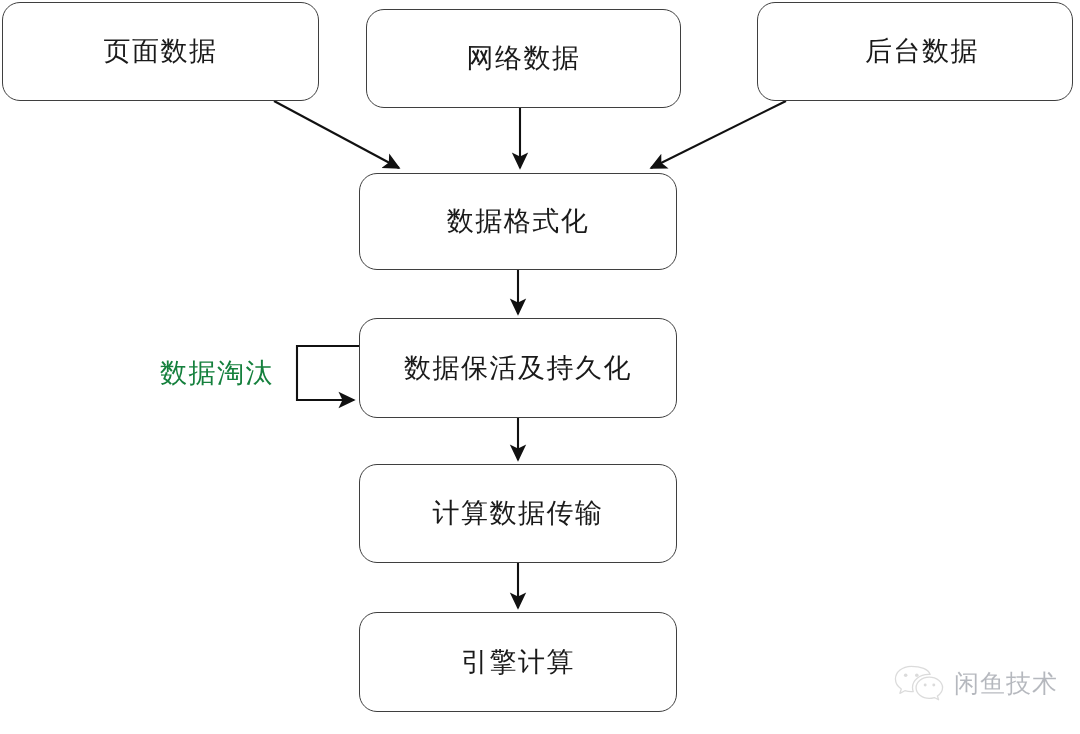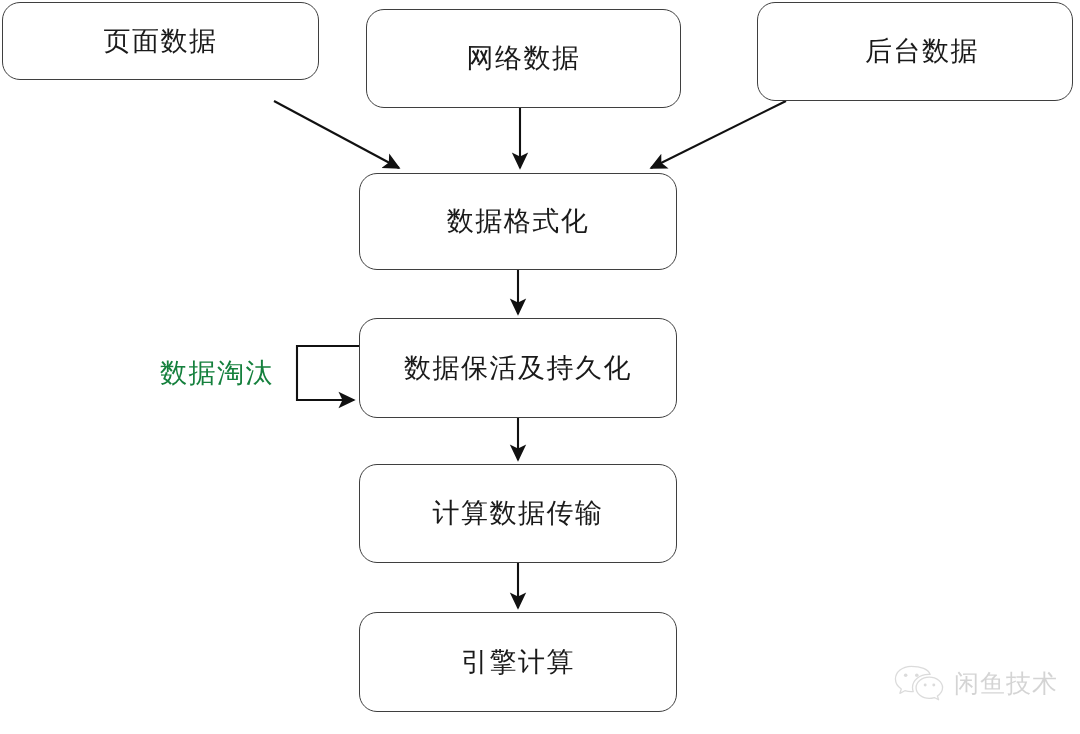--- a/index.html
+++ b/index.html
@@ -61,21 +61,21 @@
     left: 893px;
     top: 663px;
     display: flex;
     align-items: center;
     gap: 9px;
     opacity: 0.30;
   }
   .watermark-text {
     font-family: "Liberation Sans", "DejaVu Sans", sans-serif;
     font-size: 25px;
-    color: #737373;
+    color: #0f172a;
     letter-spacing: 1px;
     white-space: nowrap;
   }
   .wechat-icon {
     width: 52px;
     height: 40px;
     display: block;
   }
 </style>
 </head>
@@ -98,21 +98,21 @@
 
     <line x1="518" y1="270" x2="518" y2="314" stroke="#111111" stroke-width="2.1" marker-end="url(#arrowhead)"></line>
 
     <path d="M359,346 L297,346 L297,400 L354,400" fill="none" stroke="#111111" stroke-width="2.1" marker-end="url(#arrowhead)"></path>
 
     <line x1="518" y1="418" x2="518" y2="460" stroke="#111111" stroke-width="2.1" marker-end="url(#arrowhead)"></line>
 
     <line x1="518" y1="563" x2="518" y2="608" stroke="#111111" stroke-width="2.1" marker-end="url(#arrowhead)"></line>
   </svg>
 
-  <div class="node-box" style="left:2px; top:2px; width:317px; height:78px;text-align:right;">
+  <div class="node-box" style="left:2px; top:2px; width:317px; height:99px;text-align:right;">
     <span class="node-label">页面数据</span>
   </div>
 
   <div class="node-box" style="left:366px; top:2px; width:315px; height:99px;margin-top:7px;">
     <span class="node-label">网络数据</span>
   </div>
 
   <div class="node-box" style="left:757px; top:2px; width:316px; height:99px;padding-left:14px;">
     <span class="node-label">后台数据</span>
   </div>

